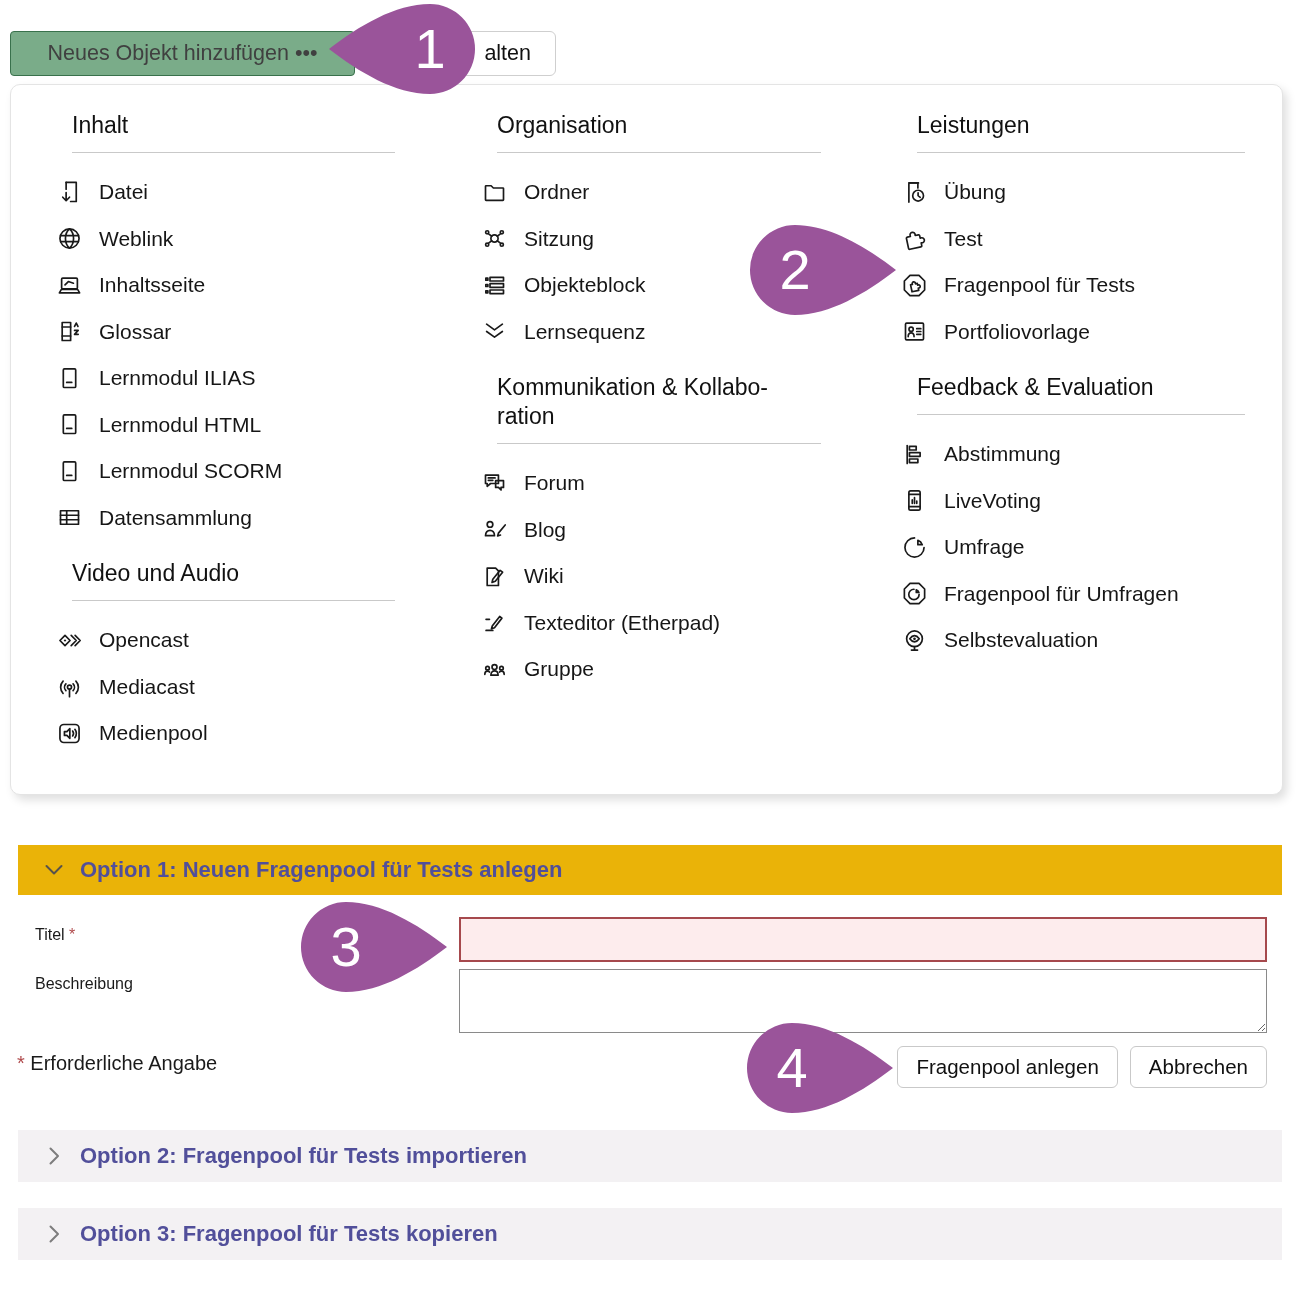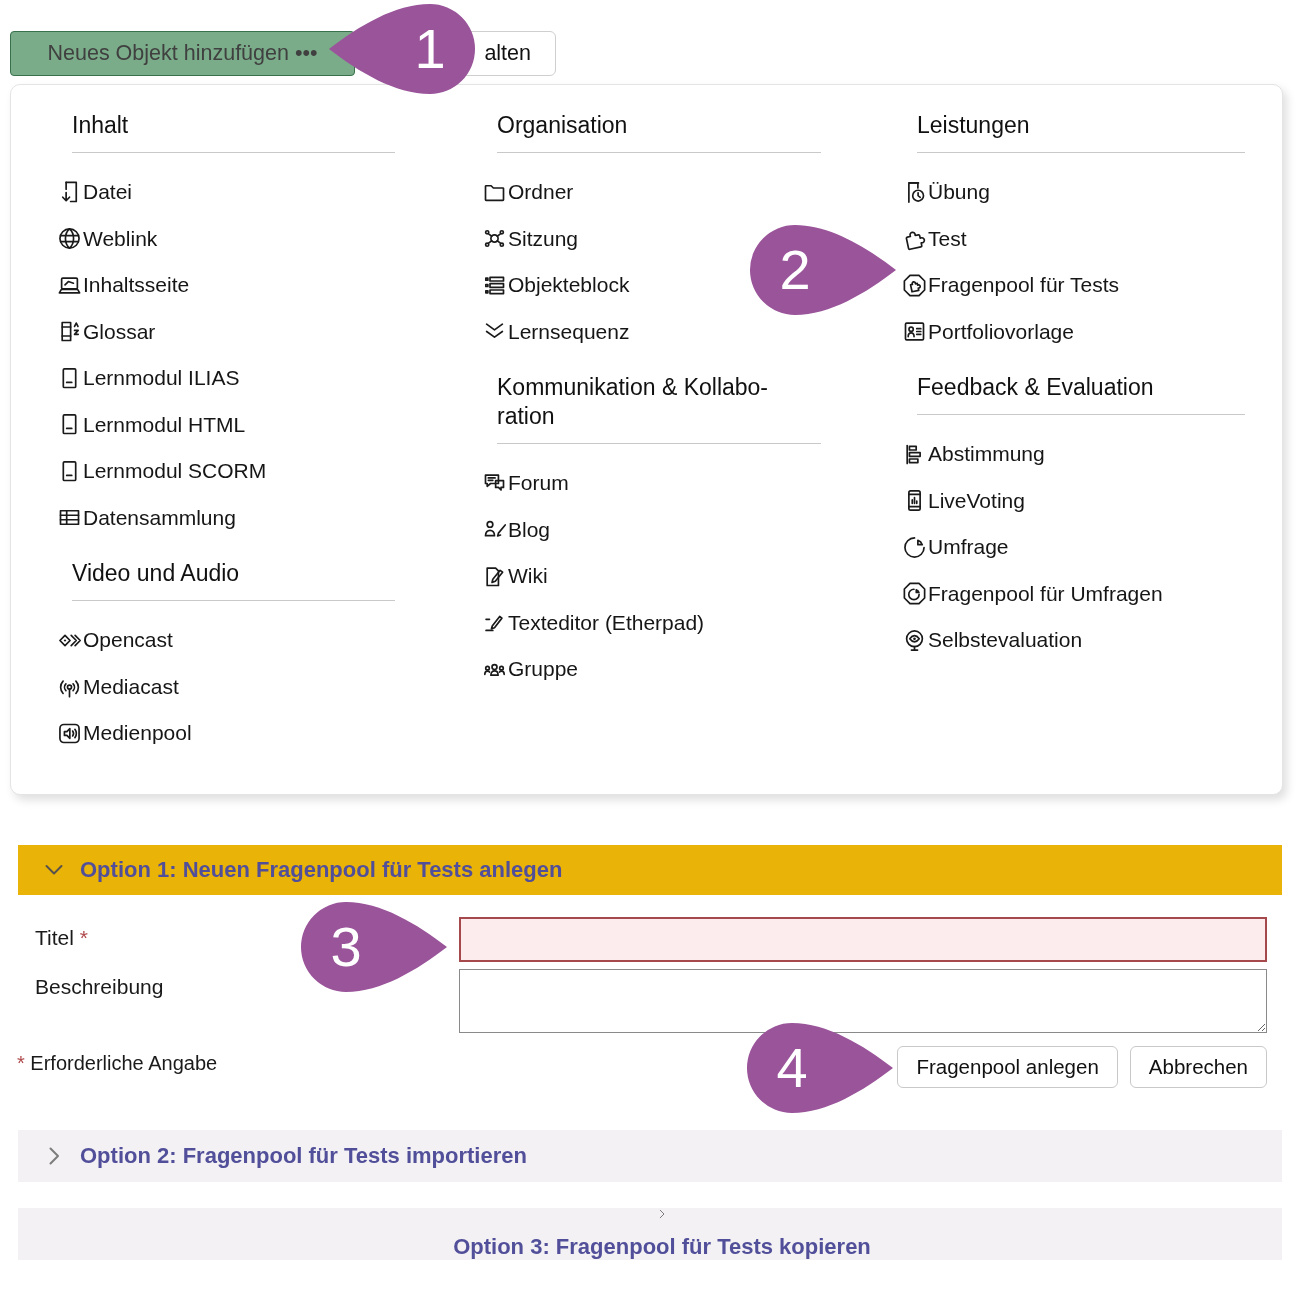--- a/index.html
+++ b/index.html
@@ -28,36 +28,36 @@
   .col1{left:45px;width:355px;}
   .col2{left:470px;width:356px;}
   .col3{left:890px;width:360px;}
   .section{margin-top:18px;}
   .col .section:first-child{margin-top:26px;}
   .section-title{
     font-size:23px;font-weight:400;line-height:1.26;margin:16px;color:#111;
     padding-bottom:12px;border-bottom:1px solid #c9c9c9;white-space:pre-line;
   }
   .items{list-style:none;margin:10px 0 0;padding:0;}
-  .item{display:flex;align-items:center;height:46.5px;font-size:21px;cursor:pointer;}
+  .item{display:flex;align-items:center;gap:16px;height:46.5px;font-size:21px;cursor:pointer;}
   .icon{width:27px;height:27px;flex:0 0 27px;}
   
   .marker{position:absolute;pointer-events:none;}
   .marker text{font-family:"Liberation Sans",sans-serif;}
   
   .acc{
     position:absolute;left:18px;width:1264px;height:50px;box-sizing:border-box;
     display:flex;align-items:center;gap:14px;padding-left:24px;cursor:pointer;
   }
   .acc-title{font-size:22px;font-weight:700;color:#514f9a;}
   .acc-open{top:845px;background:#eab308;}
   .acc-2{top:1130px;background:#f3f1f3;height:52px;}
-  .acc-3{top:1208px;background:#f3f1f3;height:52px;flex-direction:column;}
+  .acc-3{top:1208px;background:#f3f1f3;height:52px;}
   
-  .lbl{position:absolute;font-size:21px;color:#1a1a1a;}
+  .lbl{position:absolute;font-size:16px;color:#1a1a1a;}
   .lbl-titel{left:35px;top:926px;}
   .lbl-desc{left:35px;top:975px;}
   .req{color:#b04a4c;}
   .input-titel{
     position:absolute;left:459px;top:917px;width:808px;height:45px;box-sizing:border-box;
     background:#fdeced;border:2px solid #a6494d;border-radius:0;font:inherit;padding:0 10px;
   }
   .textarea-desc{
     position:absolute;left:459px;top:969px;width:808px;height:64px;box-sizing:border-box;
     background:#fff;border:1px solid #8a8a8a;resize:vertical;font:inherit;padding:4px 8px;

